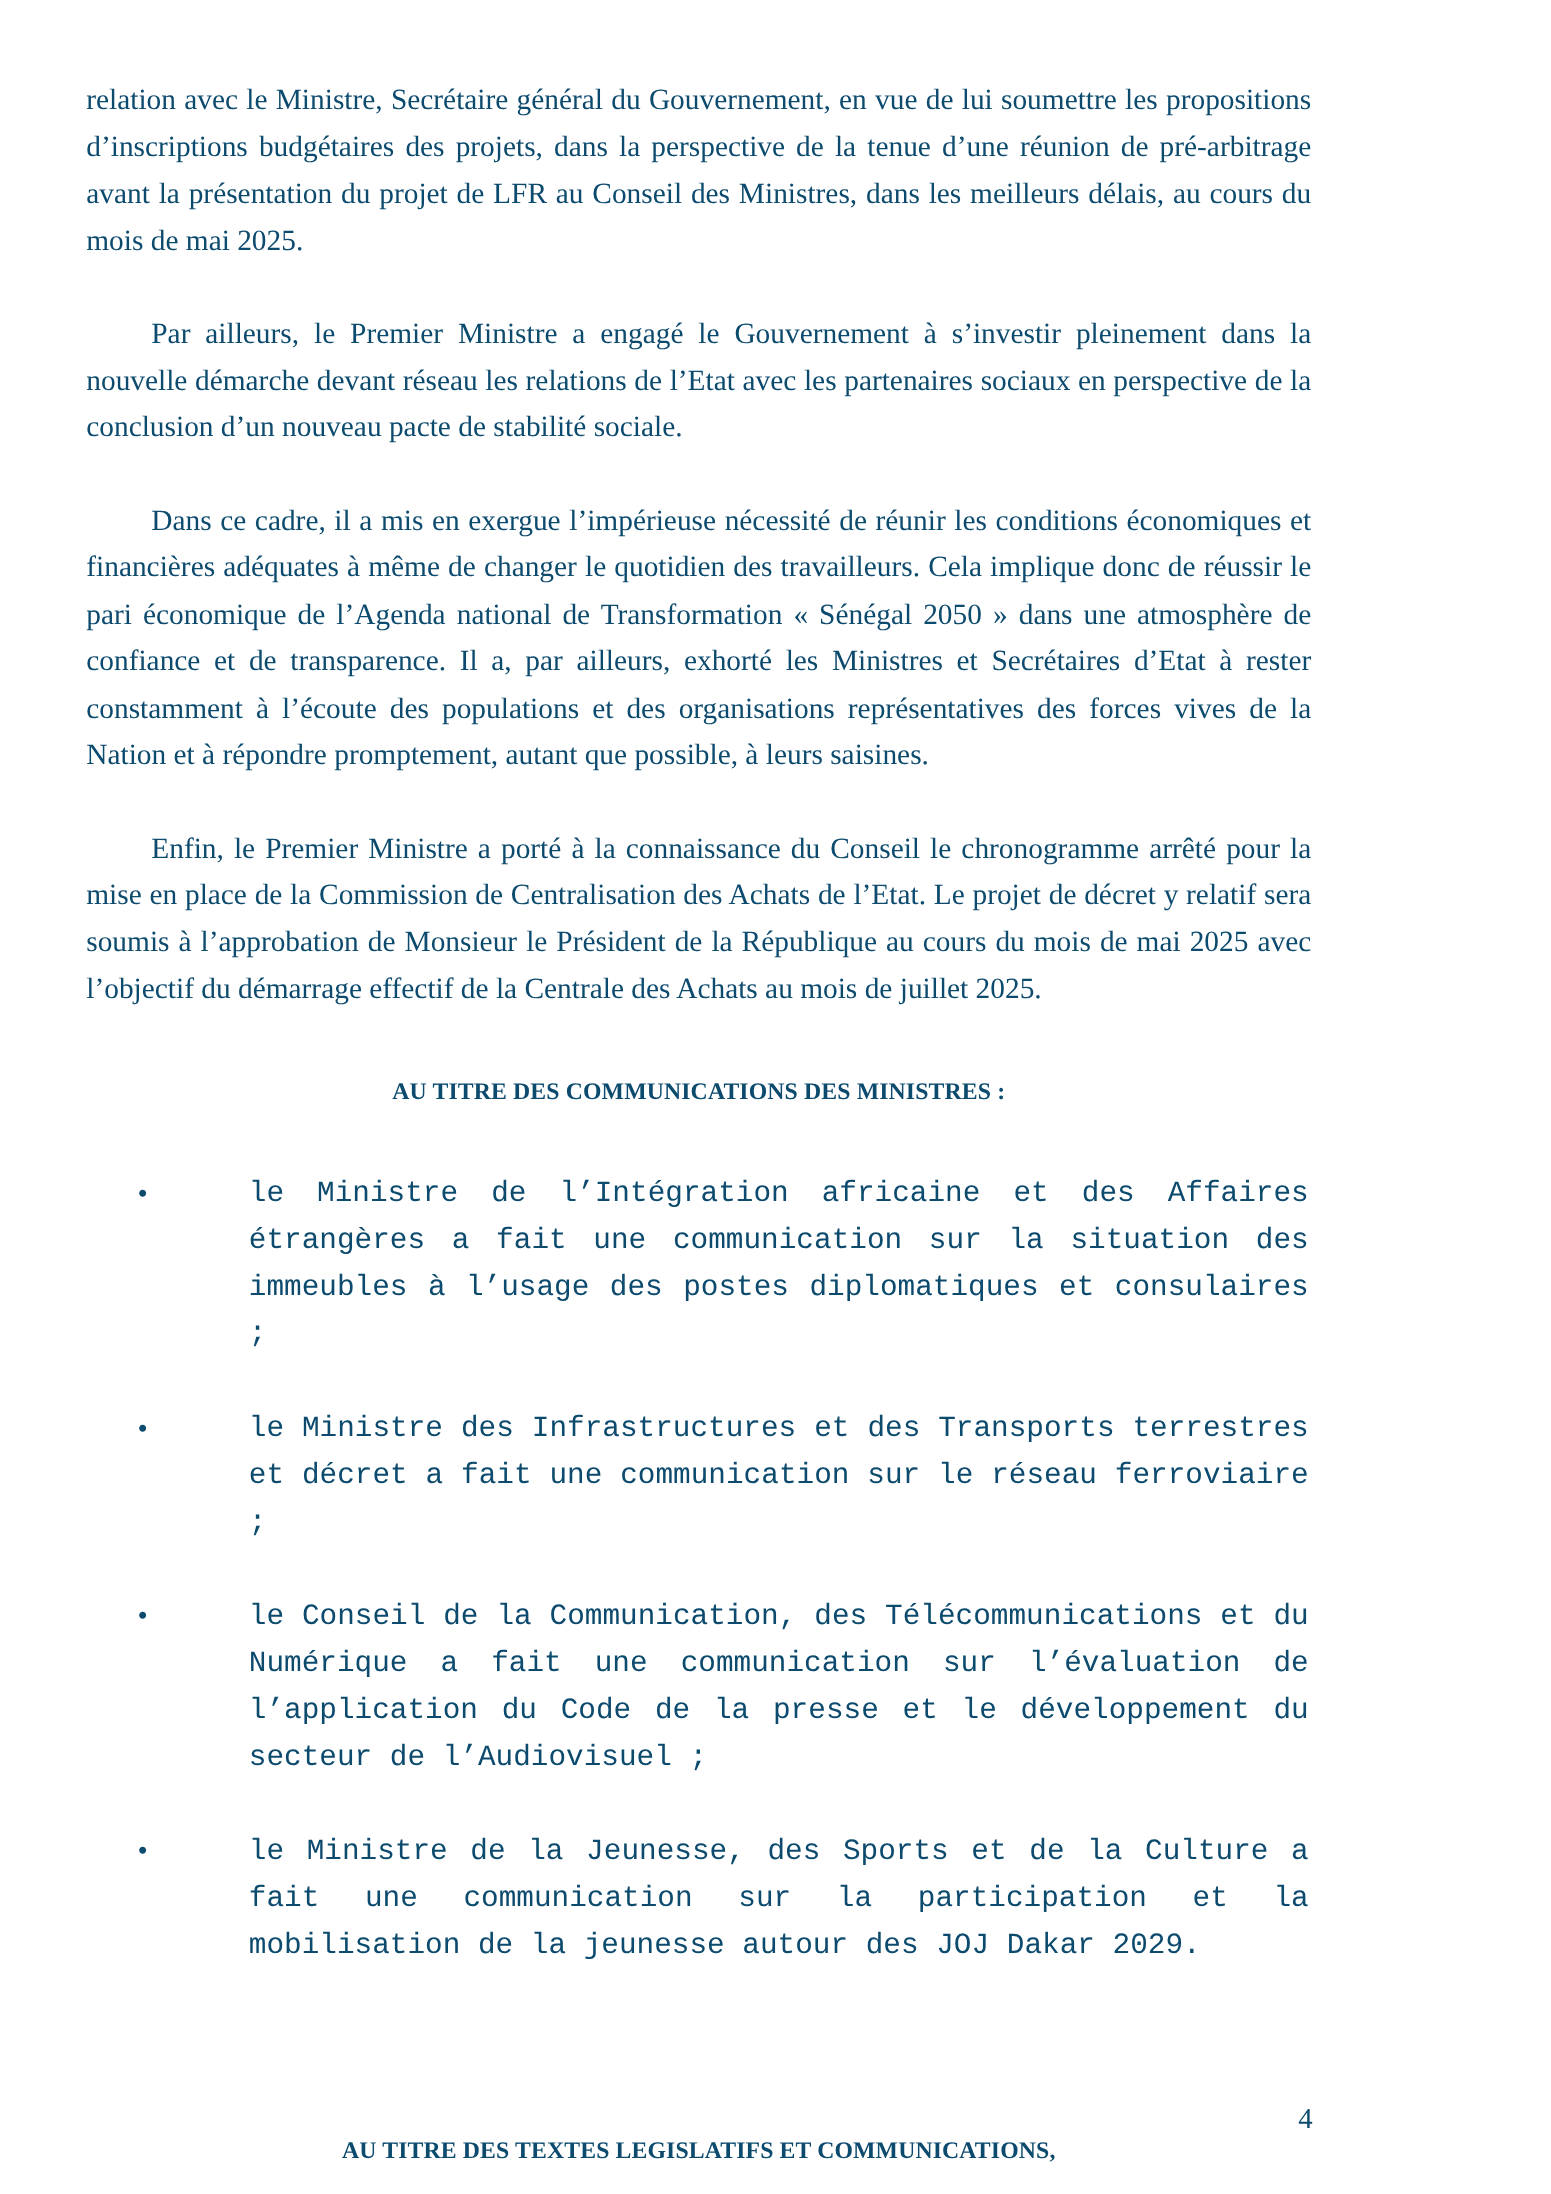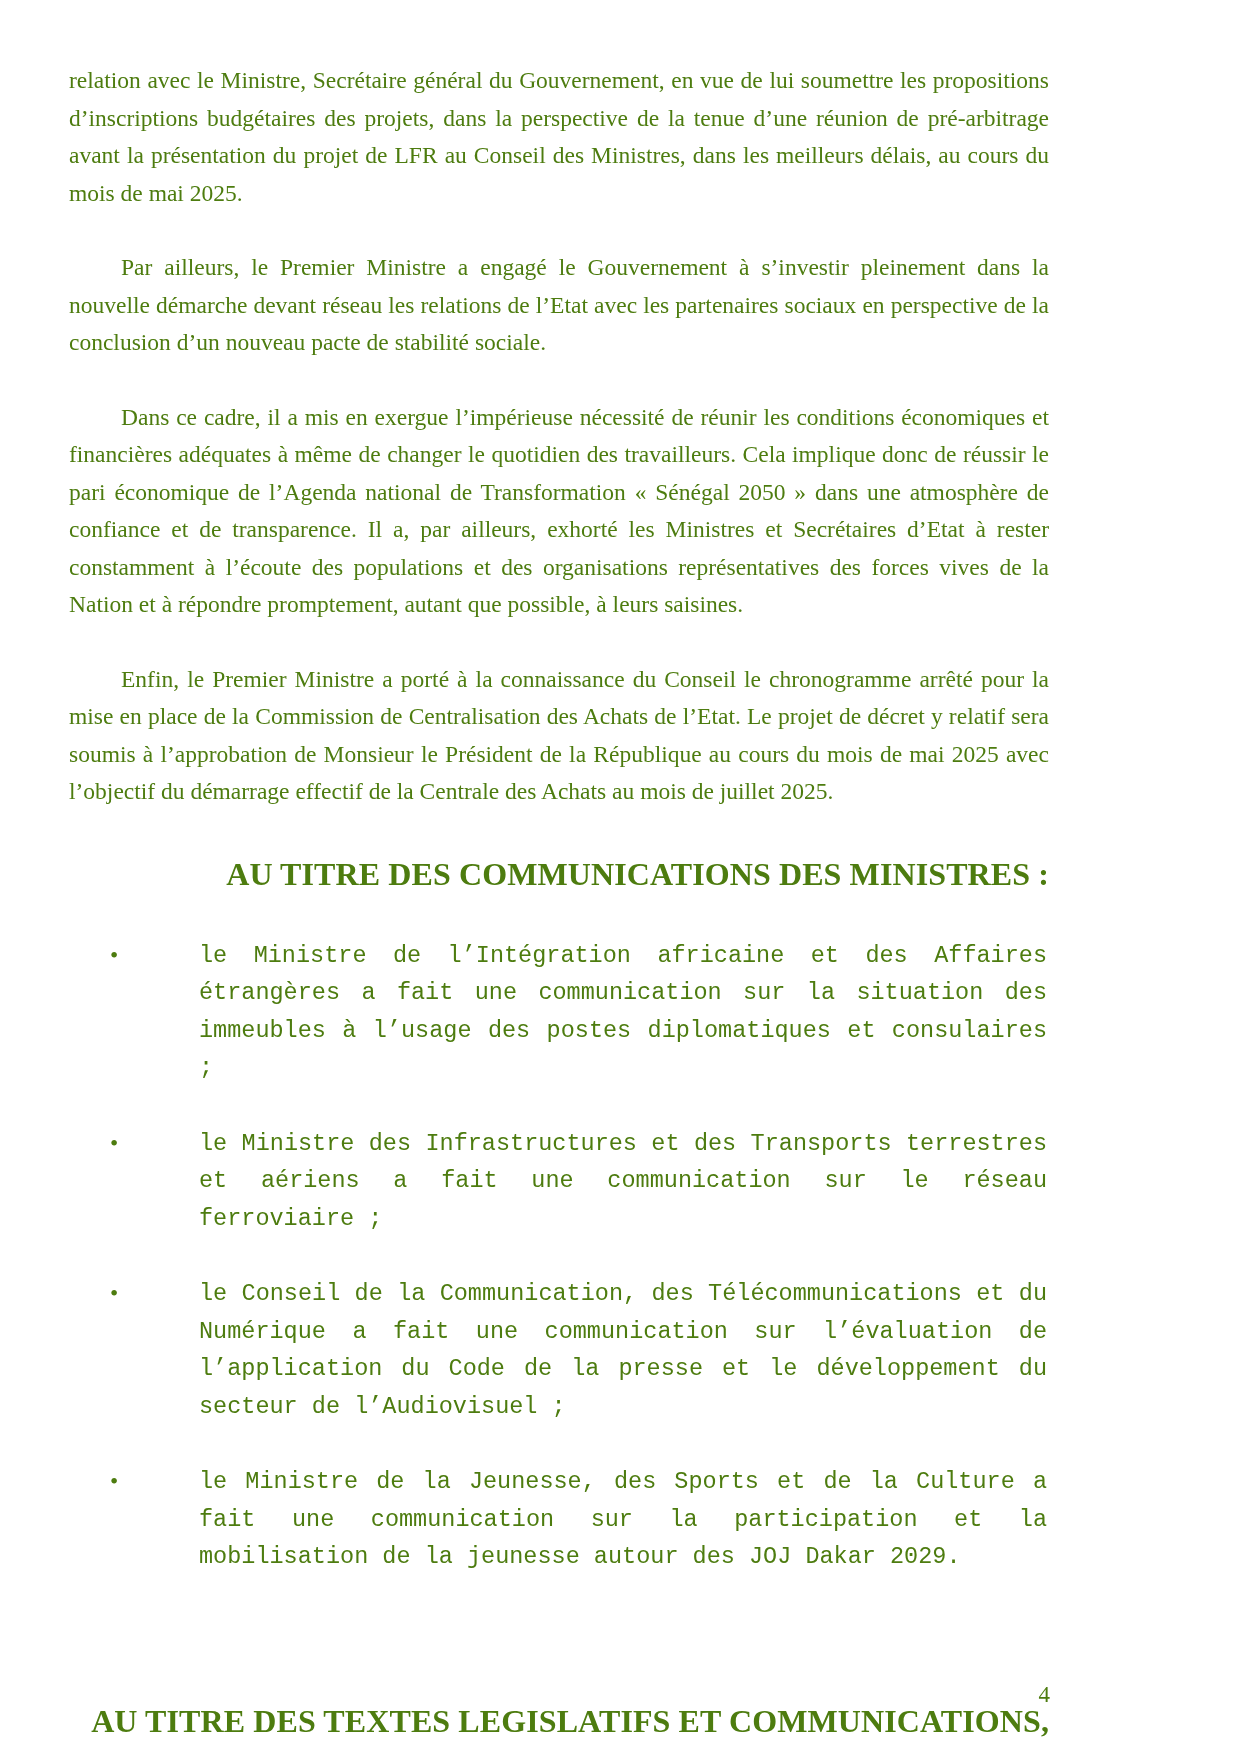--- a/index.html
+++ b/index.html
@@ -9,21 +9,21 @@
   }
   .page {
     position: relative;
     width: 1239px;
     height: 1755px;
     margin: 0 auto;
     background: #ffffff;
     box-sizing: border-box;
     padding: 62px 190px 40px 68px;
     font-family: "Liberation Serif", "DejaVu Serif", serif;
-    color: #4d7c0f;
+    color: #0c4a6e;
   }
   .doc-body {
     width: 980px;
   }
   p.para {
     margin: 0 0 0 0;
     font-size: 23.5px;
     line-height: 37.5px;
     text-align: justify;
     text-justify: inter-word;
@@ -32,25 +32,25 @@
   }
   p.para.no-indent {
     text-indent: 0;
   }
   .gap-sm { height: 37px; }
   .gap-md { height: 46px; }
   .gap-xxl { height: 128px; }
 
   h2.section-heading {
     margin: 0;
-    font-size: 32px;
+    font-size: 19px;
     line-height: 34px;
     font-weight: bold;
     letter-spacing: 0.1px;
-    text-align: right;
+    text-align: center;
   }
 
   ul.bullet-list {
     list-style: none;
     margin: 0;
     padding: 0;
   }
   li.bullet-item {
     position: relative;
     margin: 0 0 0 0;
@@ -118,21 +118,21 @@
 
     <ul class="bullet-list">
 
       <li class="bullet-item">
         <span class="bullet-dot">•</span>
         <span class="bullet-text">le Ministre de l’Intégration africaine et des Affaires étrangères a fait une communication sur la situation des immeubles à l’usage des postes diplomatiques et consulaires ;</span>
       </li>
 
       <li class="bullet-item">
         <span class="bullet-dot">•</span>
-        <span class="bullet-text">le Ministre des Infrastructures et des Transports terrestres et aériens a fait une communication sur le réseau ferroviaire ;</span>
+        <span class="bullet-text">le Ministre des Infrastructures et des Transports terrestres et décret a fait une communication sur le réseau ferroviaire ;</span>
       </li>
 
       <li class="bullet-item extra-space">
         <span class="bullet-dot">•</span>
         <span class="bullet-text">le Conseil de la Communication, des Télécommunications et du Numérique a fait une communication sur l’évaluation de l’application du Code de la presse et le développement du secteur de l’Audiovisuel ;</span>
       </li>
 
       <li class="bullet-item">
         <span class="bullet-dot">•</span>
         <span class="bullet-text">le Ministre de la Jeunesse, des Sports et de la Culture a fait une communication sur la participation et la mobilisation de la jeunesse autour des JOJ Dakar 2029.</span>

